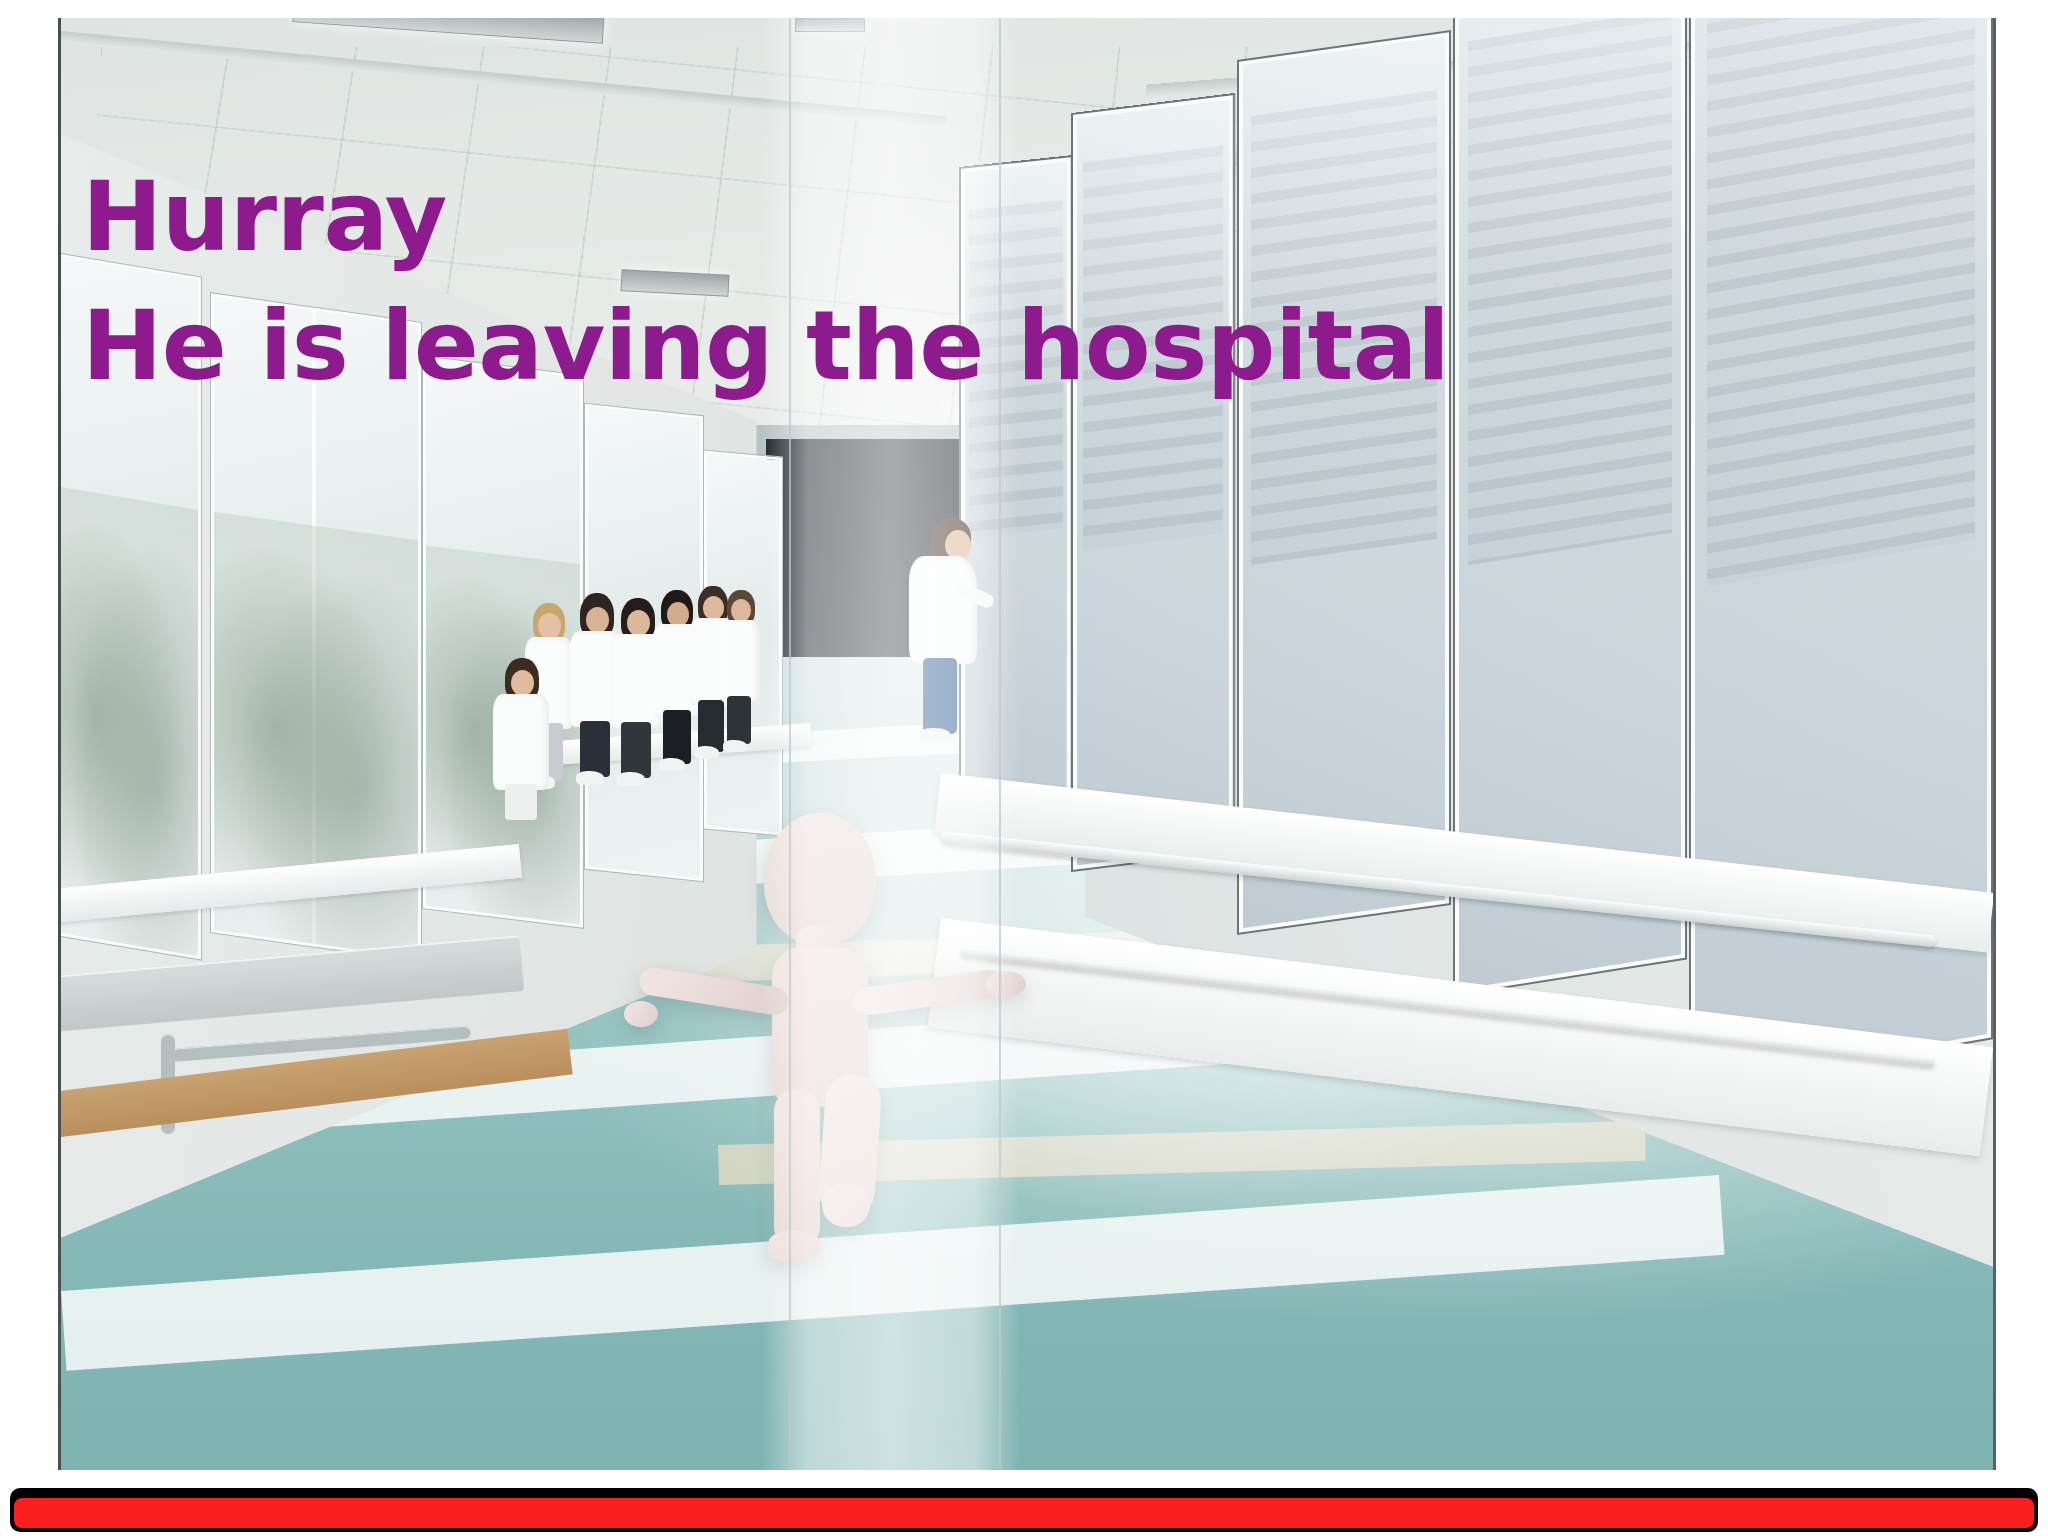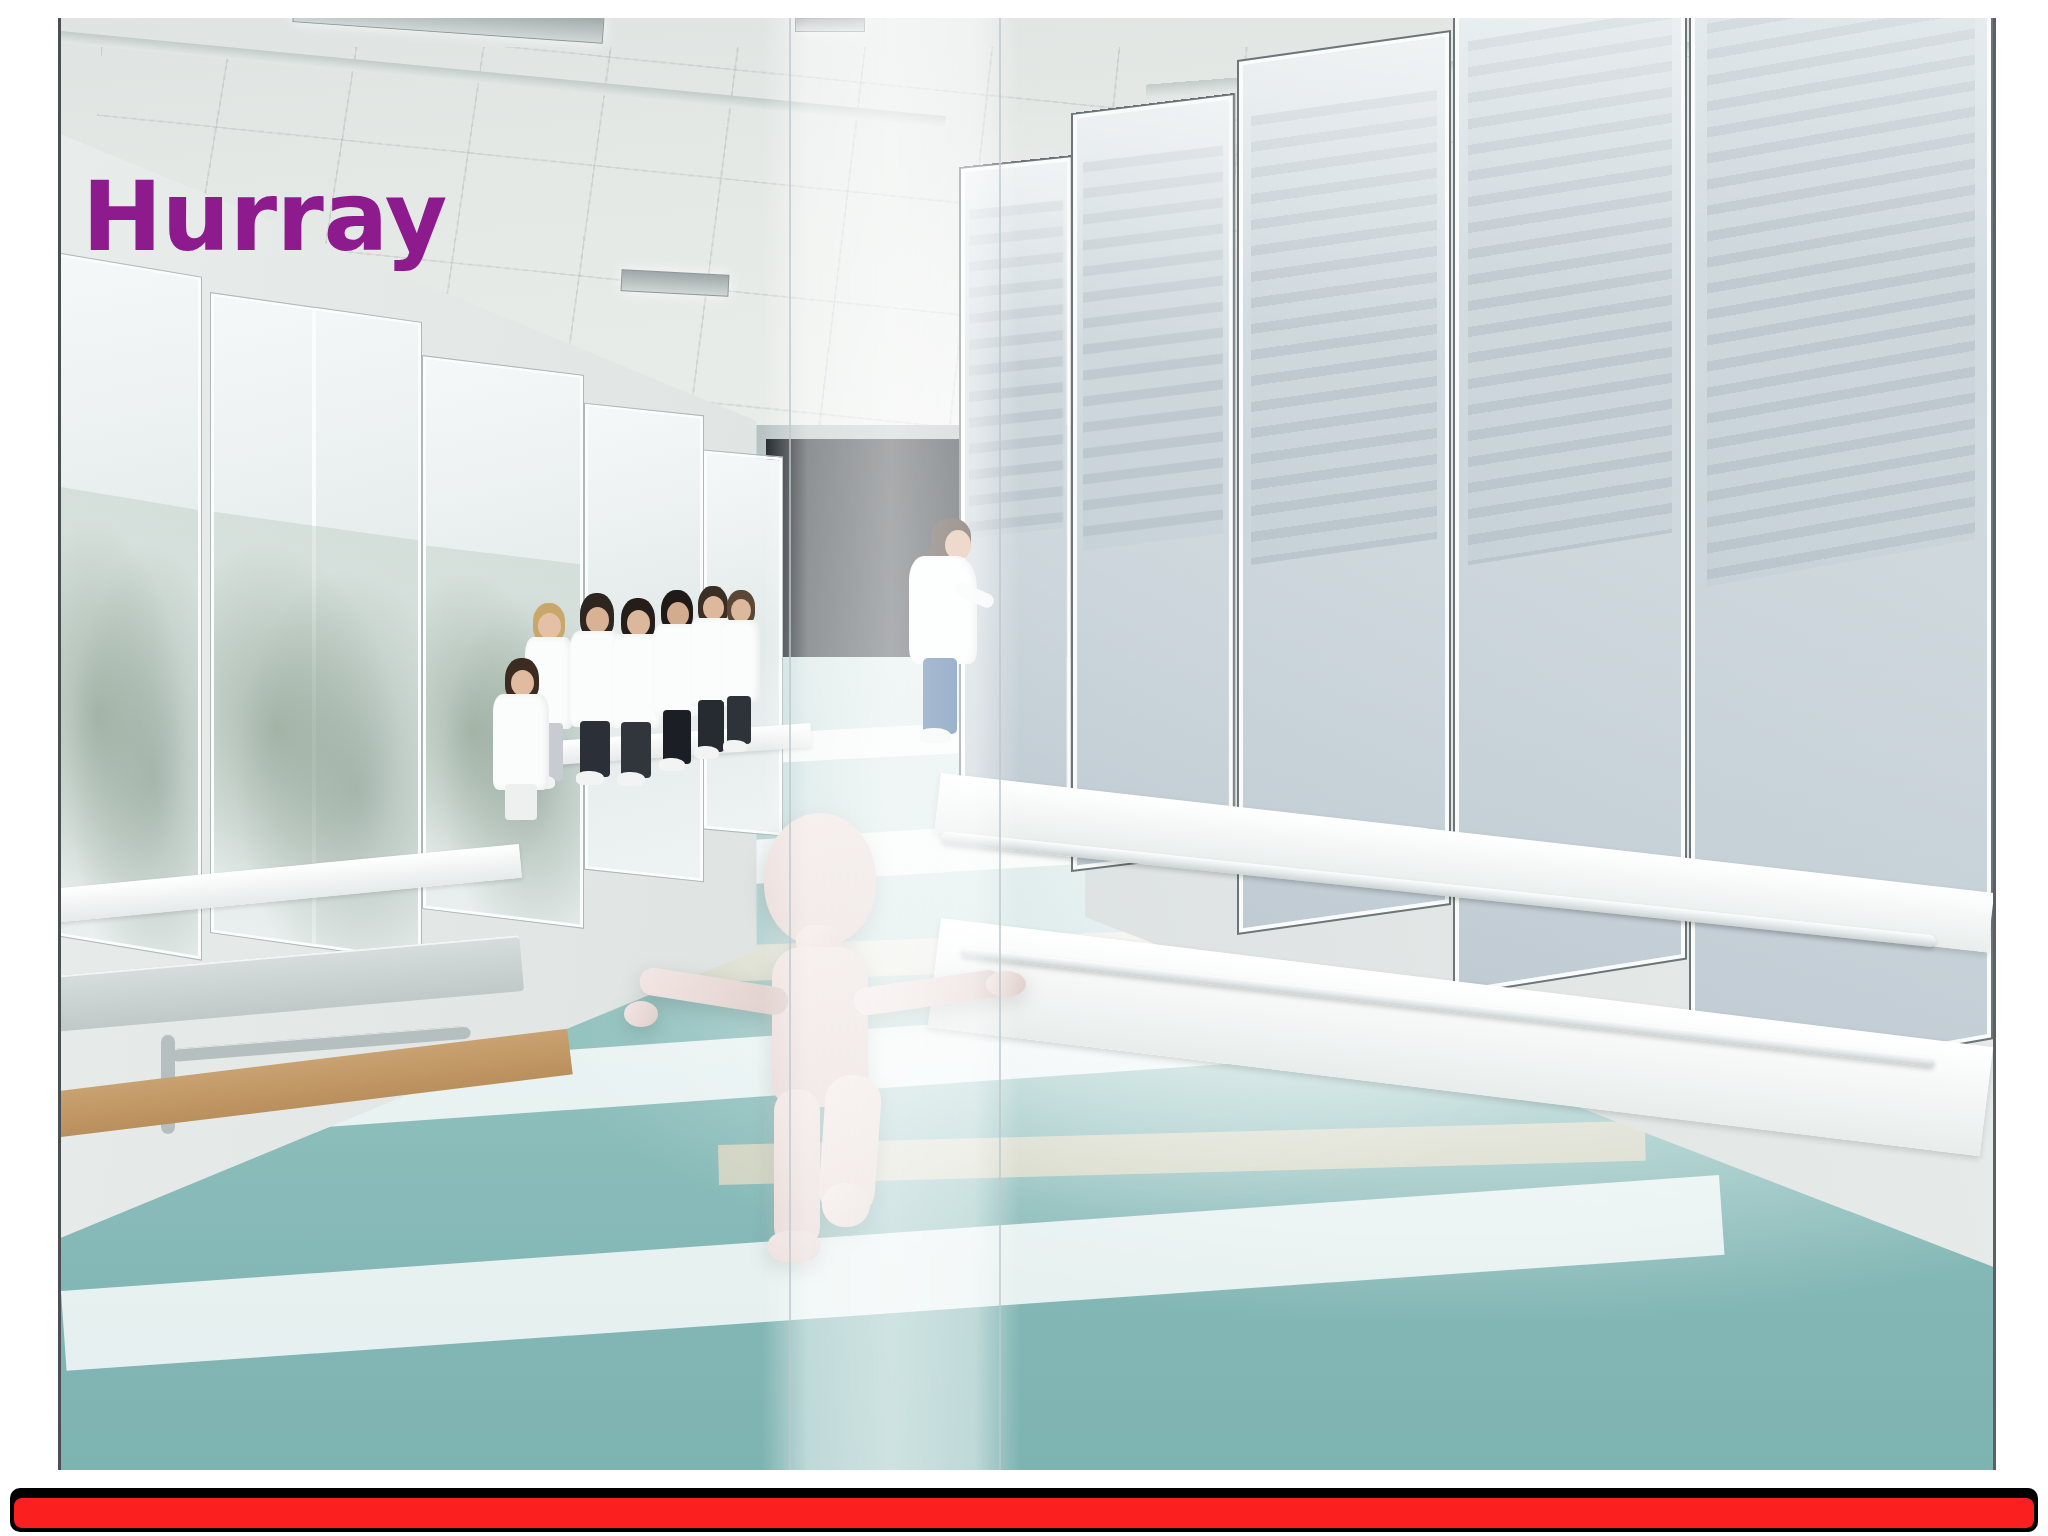--- a/index.html
+++ b/index.html
@@ -447,19 +447,20 @@
     </div>
 
     <div class="glass-band" style="left:700px;width:260px;"></div>
     <div class="glass-edge" style="left:728px;"></div>
     <div class="glass-edge" style="left:938px;"></div>
   </div>
 
   <div class="text-overlay">
     <div class="headline">
       <span class="line1">Hurray</span>
+      <span class="line2">He is leaving the hospital</span>
     </div>
   </div>
 
   <div class="bottom-bar-outer"></div>
   <div class="bottom-bar-red"></div>
 
 </div>
 
 </body></html>

